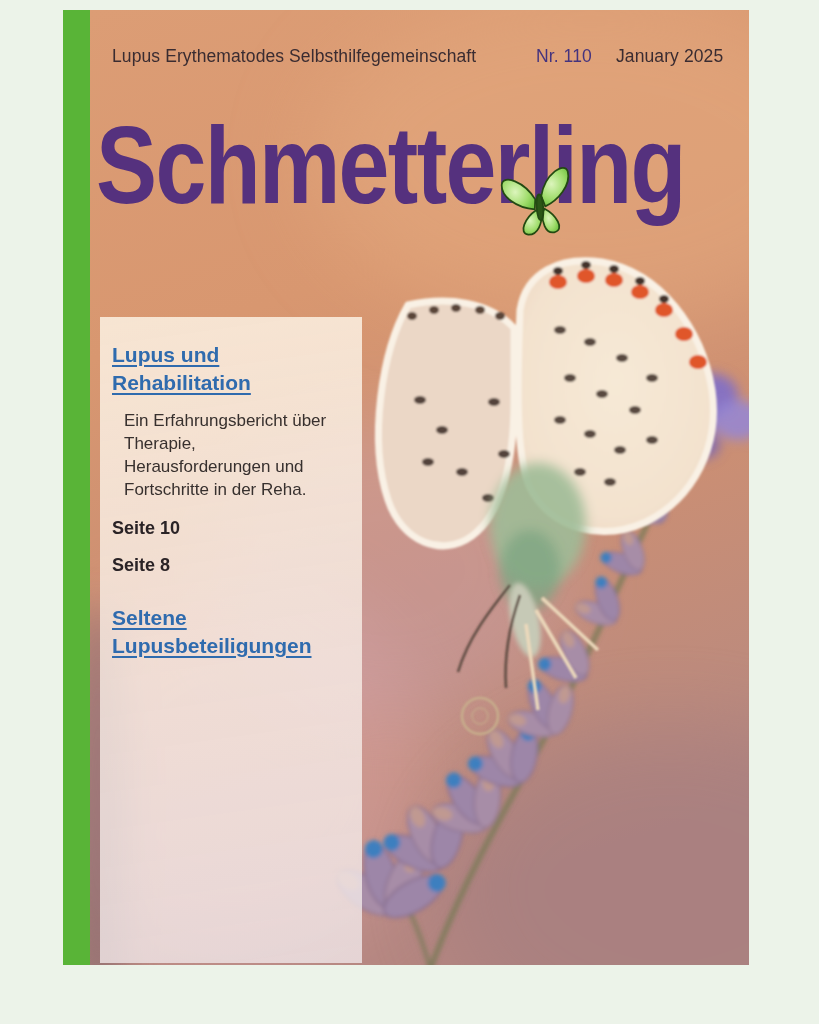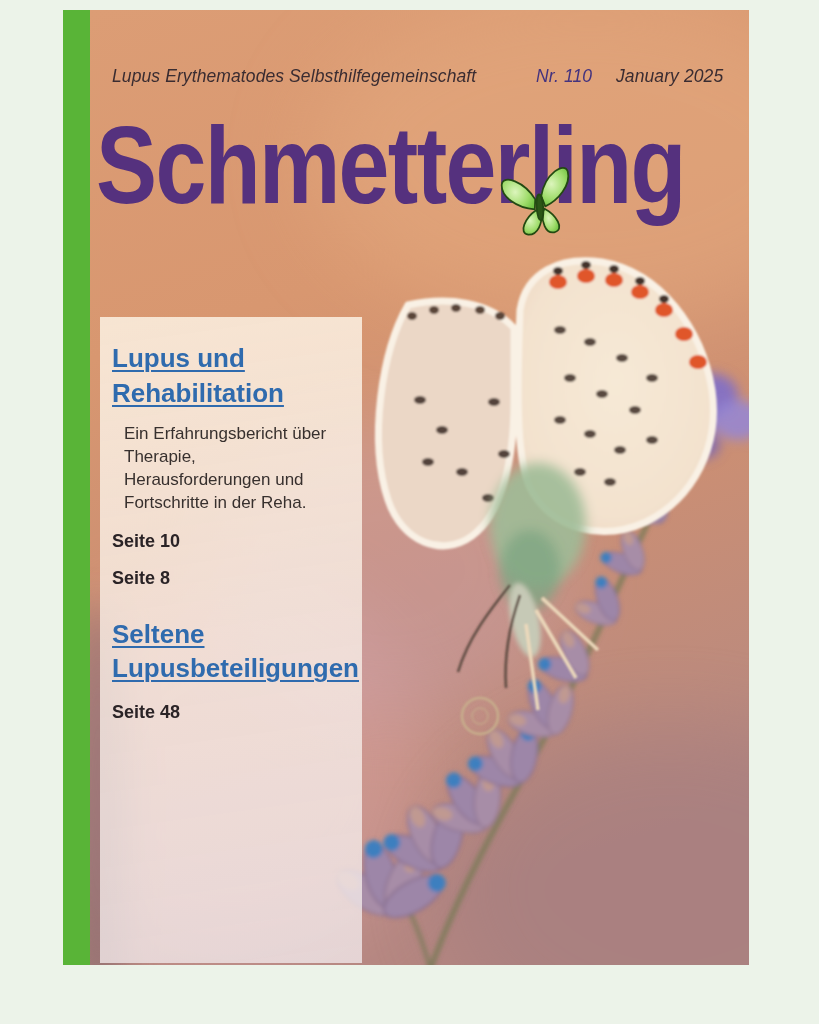--- a/index.html
+++ b/index.html
@@ -35,26 +35,25 @@
     background: #D89770;
   }
   .photo-art {
     position: absolute;
     left: 0; top: 0;
     width: 659px; height: 955px;
     display: block;
   }
   .masthead span {
     position: absolute;
-    top: 56px;
+    top: 36px;
     font-size: 17.5px;
     letter-spacing: .1px;
     color: #3A2C31;
     white-space: nowrap;
-    font-style: italic;
   }
   .masthead .org   { left: 22px; }
   .masthead .issue { left: 446px; color: #44337E; }
   .masthead .date  { left: 526px; }
   h1.cover-title {
     position: absolute;
     left: 6px; top: 101px;
     margin: 0;
     font-size: 109px;
     font-weight: bold;
@@ -79,21 +78,21 @@
     box-sizing: border-box;
     padding: 24px 14px 0 12px;
     background: linear-gradient(172deg,
       rgba(250,237,221,0.90) 0%,
       rgba(247,235,226,0.84) 45%,
       rgba(240,231,233,0.80) 100%);
     z-index: 4;
   }
   .toc-heading {
     margin: 28px 0 0;
-    font-size: 26px;
+    font-size: 21px;
     font-weight: bold;
     line-height: 1.33;
     color: #2F6BAE;
     text-decoration: underline;
     text-decoration-thickness: 2px;
     text-underline-offset: 3px;
   }
   .toc-heading:first-child { margin-top: 0; }
   .toc-desc {
     margin: 13px 12px 0;
@@ -325,18 +324,17 @@
 
       <aside class="toc">
 
         <h2 class="toc-heading">Lupus und Rehabilitation</h2>
         <p class="toc-desc">Ein Erfahrungsbericht über Therapie, Herausforderungen und Fortschritte in der Reha.</p>
         <p class="toc-page">Seite 10</p>
 
         <p class="toc-page">Seite 8</p>
 
         <h2 class="toc-heading">Seltene Lupusbeteiligungen</h2>
-        <p class="toc-page">Seite 48</p>
 
       </aside>
     </div>
   </div>
 </div>
 
 </body></html>

